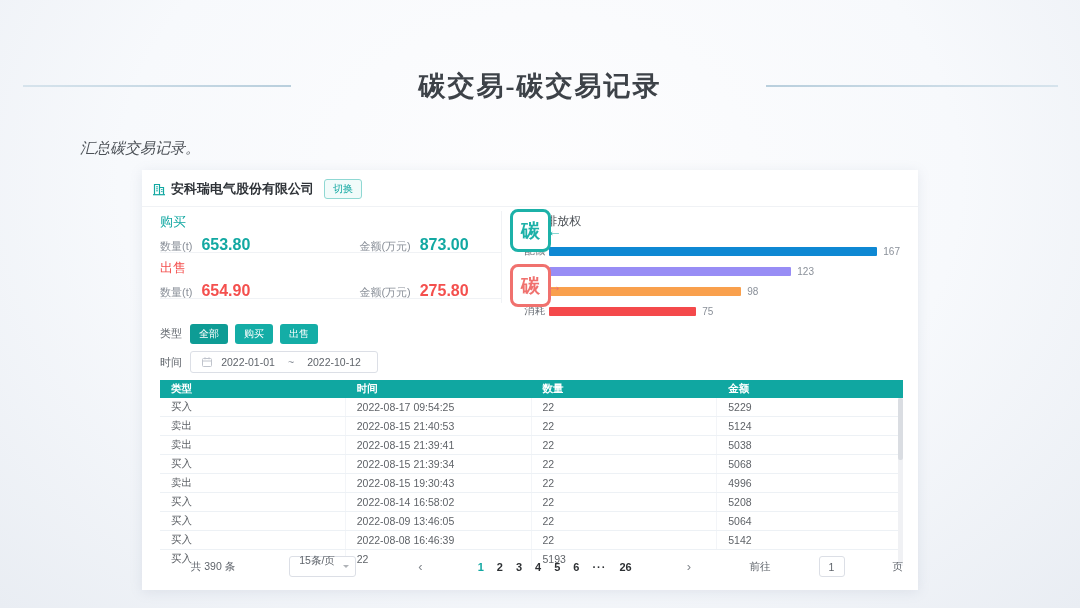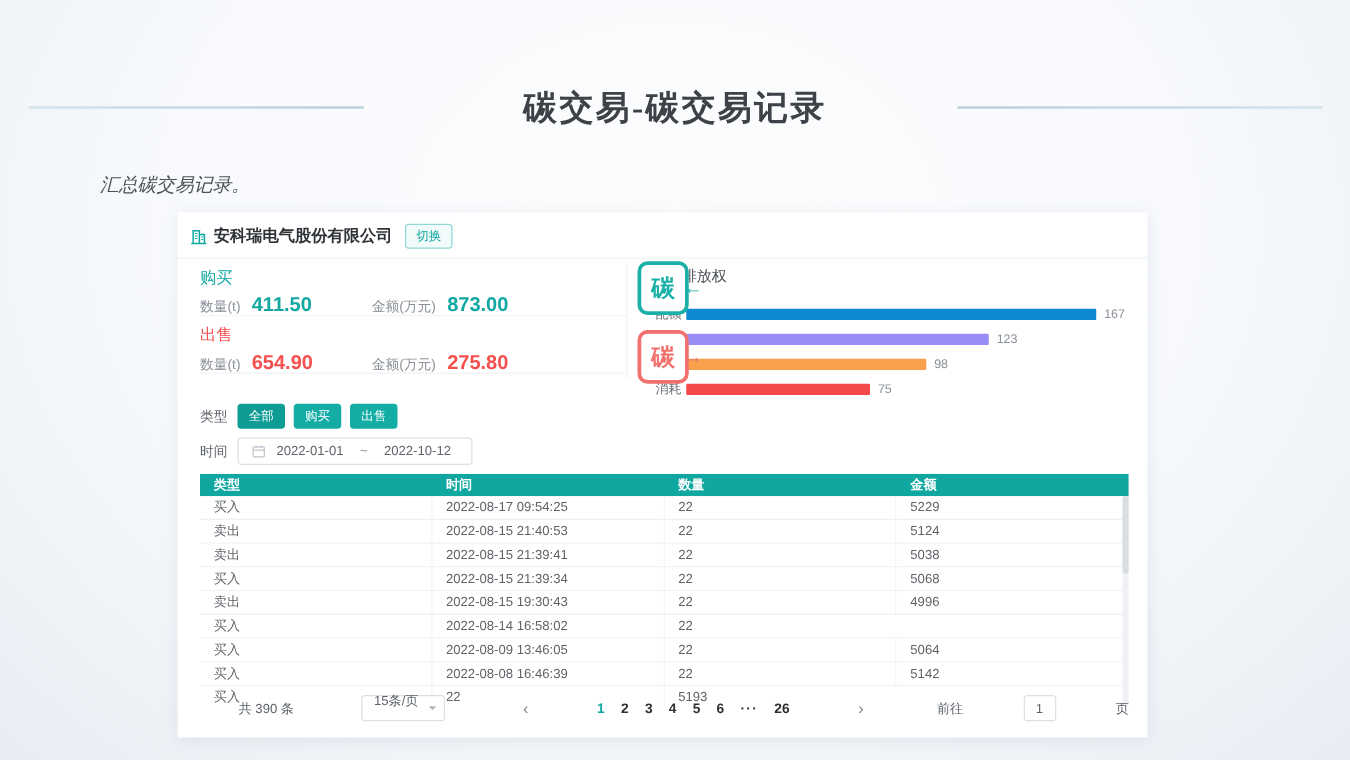--- a/index.html
+++ b/index.html
@@ -29,21 +29,21 @@
   .stats { width:410px; position:relative; }
   .stat-block { height:46px; padding-top:3px; }
   .stat-block.buy { border-bottom:1px solid #f0f2f5; }
   .stat-block.sell { border-bottom:1px solid #f0f2f5; }
   .stat-title { font-size:13px; margin:3px 0 5px; }
   .teal { color:#12a8a2; } .red { color:#f4504e; }
   .stat-row { display:flex; align-items:baseline; font-size:11px; color:#8a9099; }
   .stat-row .lbl { flex:0 0 auto; }
   .stat-row .val { font-size:16px; font-weight:700; margin-left:9px; }
   .stat-row .val.qty { width:96px; }
-  .stat-row .lbl.amt { }
+  .stat-row .lbl.amt { margin-left:62px; }
   .badge { position:absolute; left:350px; width:41px; height:43px; border:3px solid; border-radius:8px;
            display:flex; align-items:center; justify-content:center; font-size:19px; font-weight:700; background:#fff; }
   .badge-buy { color:#1cb1a8; border-color:#1cb1a8; top:2px; }
   .badge-sell { color:#f0716e; border-color:#f0716e; top:57px; }
   .badge .arrow { position:absolute; right:-14px; font-size:15px; font-weight:700; }
   .vdivider { width:1px; background:#f0f2f5; margin:4px 0 12px; }
   .chart { flex:1; padding:6px 0 0 22px; }
   .chart-title { display:flex; align-items:center; font-size:12px; color:#4a4f55; margin-bottom:11px; }
   .marker { width:3px; height:12px; background:#12a8a2; margin-right:6px; }
   .bar-row { display:flex; align-items:center; height:20px; }
@@ -112,21 +112,21 @@
       <span class="company">安科瑞电气股份有限公司</span>
       <button class="switch-btn">切换</button>
     </div>
 
     <div class="body-top">
       <div class="stats">
         <div class="stat-block buy">
           <div class="stat-title teal">购买</div>
           <div class="stat-row">
             <span class="lbl">数量(t)</span>
-            <span class="val qty teal">411.50</span>
+            <span class="val qty teal">653.80</span>
             <span class="lbl amt">金额(万元)</span>
             <span class="val teal">873.00</span>
           </div>
         </div>
         <div class="stat-block sell">
           <div class="stat-title red">出售</div>
           <div class="stat-row">
             <span class="lbl">数量(t)</span>
             <span class="val qty red">654.90</span>
             <span class="lbl amt">金额(万元)</span>
@@ -229,20 +229,21 @@
           <div class="t-row">
             <span class="t-cell">卖出</span>
             <span class="t-cell">2022-08-15 19:30:43</span>
             <span class="t-cell">22</span>
             <span class="t-cell">4996</span>
           </div>
           <div class="t-row">
             <span class="t-cell">买入</span>
             <span class="t-cell">2022-08-14 16:58:02</span>
             <span class="t-cell">22</span>
+            <span class="t-cell">5208</span>
           </div>
           <div class="t-row">
             <span class="t-cell">买入</span>
             <span class="t-cell">2022-08-09 13:46:05</span>
             <span class="t-cell">22</span>
             <span class="t-cell">5064</span>
           </div>
           <div class="t-row">
             <span class="t-cell">买入</span>
             <span class="t-cell">2022-08-08 16:46:39</span>

